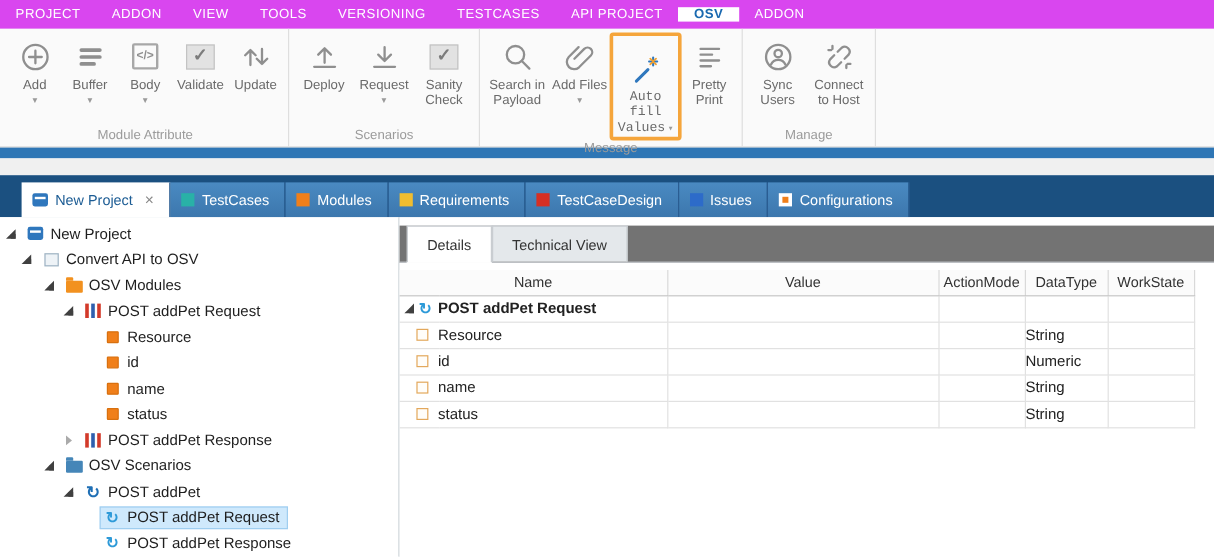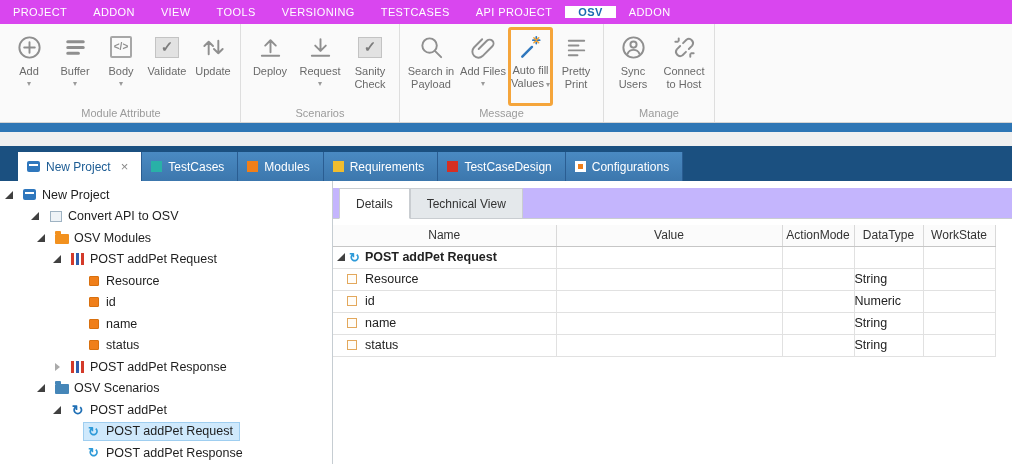--- a/index.html
+++ b/index.html
@@ -16,21 +16,21 @@
   .rgroup { display:flex; flex-direction:column; border-right:1px solid #dedede; }
   .rgroup-buttons { flex:1; display:flex; align-items:stretch; padding:3px 4px 0 4px; }
   .rgroup-label { text-align:center; font-size:11px; color:#9b9b9b; padding:1px 6px 3px; white-space:nowrap; }
   .rbtn { width:46px; display:flex; flex-direction:column; align-items:center; padding-top:4px; font-size:11px; color:#6a6a6a; text-align:center; line-height:1.18; cursor:default; }
   .rbtn .ricon { height:32px; display:flex; align-items:center; justify-content:center; margin-bottom:2px; }
   .rbtn .rlabel { min-height:13px; }
   .ricon svg { stroke:#8f8f8f; fill:none; stroke-linecap:round; stroke-linejoin:round; stroke-width:2; }
   .caret { font-size:8px; color:#9a9a9a; line-height:1; margin-top:2px; }
   .caret.inline { display:inline; margin:0 0 0 2px; }
   .w50{width:50px} .w52{width:52px} .w54{width:54px} .w64{width:64px}
-  .rbtn.highlighted { width:45px; border:3px solid #f5a53b; border-radius:3px; padding-top:0; }
+  .rbtn.highlighted { width:60px; border:3px solid #f5a53b; border-radius:3px; padding-top:11px;font-family:Liberation Mono, monospace; }
   .code-badge { border:2px solid #a7a7a7; color:#8f8f8f; font-weight:bold; font-size:10px; padding:3px 2px; border-radius:2px; }
   .check-badge { width:24px; height:21px; background:#e2e2e2; border:1px solid #c3c3c3; color:#7c7c7c; font-size:15px; font-weight:bold; display:flex; align-items:center; justify-content:center; }
 
   
   .accent { height:9px; background:#2e76b5; }
   .subgap { height:14px; background:#f0f0f0; }
 
   
   .tabstrip { height:35px; background:#1b5080; display:flex; align-items:flex-end; padding-left:18px; }
   .dtab { height:29px; display:flex; align-items:center; gap:6px; padding:0 13px 0 9px; font-size:12px; color:#fff; background:linear-gradient(#4a8ac2,#3c77ad); border-right:1px solid #2a5d92; white-space:nowrap; cursor:default; }
@@ -38,21 +38,21 @@
   .tab-sq { width:11px; height:11px; display:inline-block; flex:none; }
   .sq-teal{background:#29b1a7} .sq-orange{background:#f07f1a} .sq-yellow{background:#f0bd2f}
   .sq-red{background:#d62f23} .sq-green{background:#3f9f44} .sq-blue{background:#2d6bc9}
   .sq-config{background:#fff; position:relative} .sq-config::after{content:""; position:absolute; left:3px; top:3px; width:5px; height:5px; background:#f07f1a;}
   .tab-close { margin-left:4px; color:#888; font-size:13px; line-height:1; cursor:default; }
 
   
   .main { display:flex; height:283px; }
   .tree { width:333px; flex:none; background:#fff; border-right:1px solid #c6cdd2; padding-top:3px; overflow:hidden; }
   .trow { height:21.5px; display:flex; align-items:center; font-size:12.5px; color:#1e1e1e; white-space:nowrap; }
-  .lv0{padding-left:5px}.lv1{padding-left:31px}.lv2{padding-left:37px}.lv3{padding-left:53px}.lv4{padding-left:69px}
+  .lv0{padding-left:5px}.lv1{padding-left:18px}.lv2{padding-left:37px}.lv3{padding-left:53px}.lv4{padding-left:69px}
   .exp { width:14px; flex:none; display:flex; align-items:center; }
   .exp.open::before { content:""; width:0; height:0; border:4px solid transparent; border-right-color:#404040; border-bottom-color:#404040; }
   .exp.closed::before { content:""; width:0; height:0; border-top:4px solid transparent; border-bottom:4px solid transparent; border-left:5px solid #aaa; margin-left:2px; }
   .core { display:flex; align-items:center; padding:1px 6px 1px 1px; border:1px solid transparent; }
   .trow.selected .core { background:#cfe9fc; border-color:#9fcef0; }
   .ticon { width:17px; height:15px; flex:none; display:flex; align-items:center; justify-content:center; margin-right:4px; }
   .i-project { width:13px; height:11px; background:#2f77bd; border-radius:2px; position:relative; }
   .i-project::after { content:""; position:absolute; left:2px; top:3px; right:2px; height:2px; background:#fff; }
   .i-box { width:12px; height:11px; background:#eef3f7; border:1px solid #9fb3c3; }
   .i-folder { width:14px; height:10px; border-radius:1px; position:relative; margin-top:2px; }
@@ -60,21 +60,21 @@
   .f-orange{background:#f2911f} .f-blue{background:#4586b8}
   .i-module { display:flex; gap:2px; }
   .i-module b { width:3px; height:12px; display:block; }
   .m-red{background:#d33a2a} .m-blue{background:#2f5fae}
   .i-field { width:10px; height:10px; background:#f07f1a; border:1px solid #d8700f; border-radius:1px; }
   .glyph-scn { color:#1f6fb5; font-weight:bold; font-size:14px; line-height:1; }
   .glyph-ref { color:#2e9ad8; font-weight:bold; font-size:13px; line-height:1; }
 
   
   .detail { flex:1; display:flex; flex-direction:column; background:#fff; padding-top:7px; }
-  .dtabs { height:31px; background:#c4b5fd; border-bottom:1px solid #c9cdd1; display:flex; align-items:flex-end; padding-left:6px; }
+  .dtabs { height:31px; background:#737373; border-bottom:1px solid #c9cdd1; display:flex; align-items:flex-end; padding-left:6px; }
   .dtab2 { height:30px; display:flex; align-items:center; padding:0 16px; font-size:12px; color:#333; background:#e4e8eb; border:1px solid #c9cdd1; border-bottom:none; white-space:nowrap; cursor:default; }
   .dtab2.active { background:#fff; height:31px; position:relative; top:1px; border-bottom:1px solid #fff; }
 
   table.grid { border-collapse:collapse; table-layout:fixed; width:662px; margin-top:6px; font-size:12.5px; }
   .grid th { font-weight:normal; font-size:12px; color:#333; height:21px; background:#fbfbfb; border-right:1px solid #d9d9d9; border-bottom:1px solid #c6c6c6; text-align:center; }
   .grid td { height:22px; border-right:1px solid #e1e1e1; border-bottom:1px solid #e1e1e1; padding:0; vertical-align:middle; }
   .cellflex { display:flex; align-items:center; height:100%; }
   .cb { width:10px; height:10px; border:1px solid #e3a85c; background:#fffdf9; margin:0 8px 0 14px; flex:none; }
   .grp-exp { width:0; height:0; border:4px solid transparent; border-right-color:#404040; border-bottom-color:#404040; margin:0 4px 0 4px; flex:none; }
   .grp-name { font-weight:bold; margin-left:5px; }
@@ -259,20 +259,24 @@
     <span class="tab-sq sq-orange"></span>
     <span>Modules</span>
   </div>
   <div class="dtab">
     <span class="tab-sq sq-yellow"></span>
     <span>Requirements</span>
   </div>
   <div class="dtab">
     <span class="tab-sq sq-red"></span>
     <span>TestCaseDesign</span>
+  </div>
+  <div class="dtab">
+    <span class="tab-sq sq-blue"></span>
+    <span>Issues</span>
   </div>
   <div class="dtab">
     <span class="tab-sq sq-config"></span>
     <span>Configurations</span>
   </div>
 </div>
 
 <div class="main">
 
   <div class="tree">

